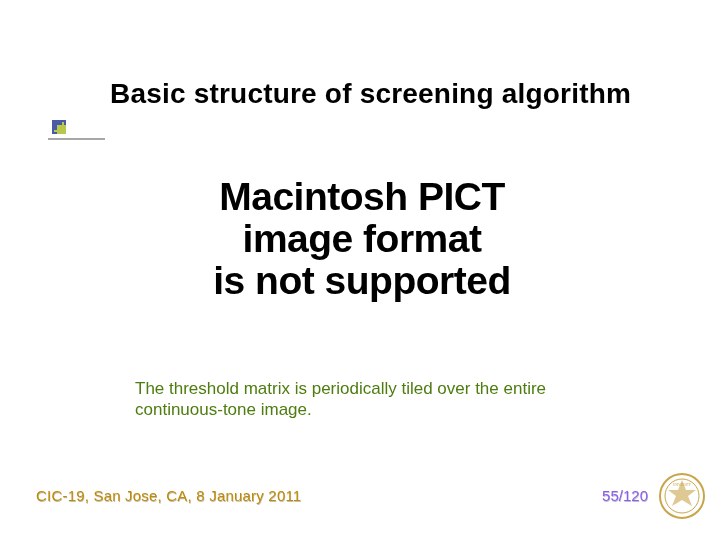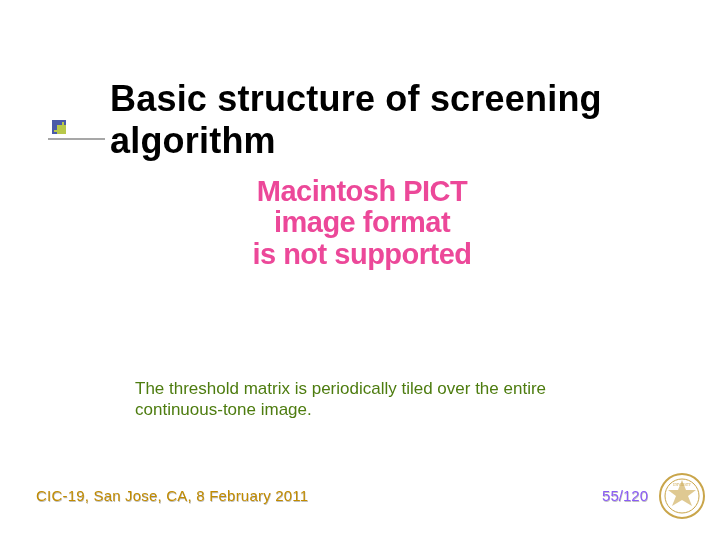--- a/index.html
+++ b/index.html
@@ -14,21 +14,21 @@
     height: 540px;
     position: relative;
   }
   .title-area {
     position: absolute;
     top: 78px;
     left: 110px;
     right: 20px;
   }
   .title {
-    font-size: 36px;
+    font-size: 28px;
     font-weight: bold;
     color: #000;
     letter-spacing: 0.2px;
   }
   .bullet-icon {
     position: absolute;
     top: 120px;
     left: 52px;
     width: 14px;
     height: 14px;
@@ -40,23 +40,23 @@
     width: 57px;
     height: 2px;
     background: #a7a7a7;
   }
   .pict-msg {
     position: absolute;
     top: 176px;
     left: 4px;
     right: 0;
     text-align: center;
-    color: #ec4899;
+    color: #000000;
     font-weight: 900;
-    font-size: 29px;
+    font-size: 39px;
     line-height: 1.08;
     font-family: Arial, Helvetica, sans-serif;
     letter-spacing: -0.5px;
   }
   .caption {
     position: absolute;
     top: 378px;
     left: 135px;
     width: 420px;
     font-size: 17px;
@@ -110,21 +110,21 @@
   <div class="underline"></div>
 
   <div class="pict-msg">
     <div>Macintosh PICT</div>
     <div>image format</div>
     <div>is not supported</div>
   </div>
 
   <div class="caption">The threshold matrix is periodically tiled over the entire continuous-tone image.</div>
 
-  <div class="footer-left">CIC-19, San Jose, CA, 8 February 2011</div>
+  <div class="footer-left">CIC-19, San Jose, CA, 8 January 2011</div>
 
   <div class="footer-right">55/120</div>
 
   <div class="logo">
     <svg viewBox="0 0 48 48">
       <circle cx="24" cy="24" r="22" fill="none" stroke="#c9a54a" stroke-width="2"></circle>
       <circle cx="24" cy="24" r="17" fill="none" stroke="#c9a54a" stroke-width="1"></circle>
       <path d="M24 8 L28 18 L38 18 L30 24 L34 34 L24 28 L14 34 L18 24 L10 18 L20 18 Z" fill="#c9a54a" opacity="0.6"></path>
       <text x="24" y="14" font-size="3" fill="#c9a54a" text-anchor="middle" font-family="serif">UNIVERSITY</text>
     </svg>

